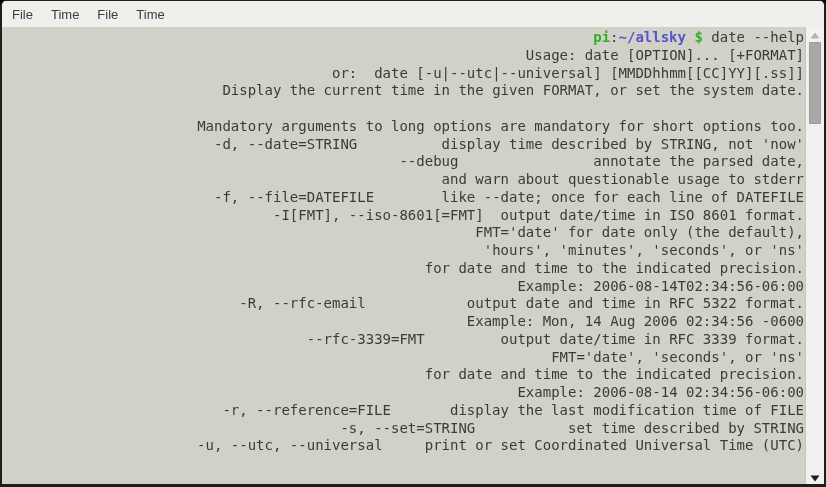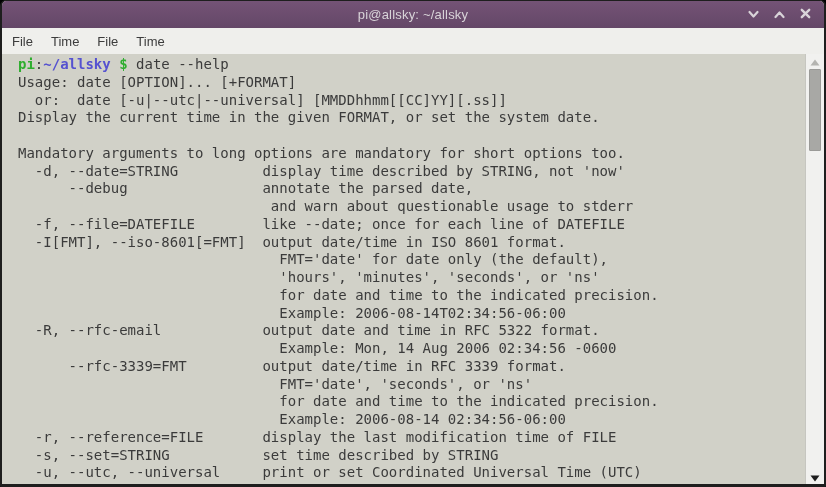--- a/index.html
+++ b/index.html
@@ -57,21 +57,22 @@
   .menu-item{
     font-size:13px;color:#3c3c3c;
     padding:4px 9px;cursor:default;
   }
 
   
   .terminal{
     flex:1 1 auto;position:relative;
     background:var(--terminal_bg);
     overflow:hidden;
-    padding:2px 20px 0 16px;
+    padding:2px 20px 0 4px;
+    text-align:right;
   }
   .terminal pre{
     font-family:"DejaVu Sans Mono","Liberation Mono",monospace;
     font-size:14px;line-height:17.75px;
     color:var(--terminal_text);
     white-space:pre;
   }
   .green{color:var(--prompt_green);font-weight:bold;}
   .blue{color:var(--prompt_blue);font-weight:bold;}
 
@@ -88,46 +89,20 @@
     position:absolute;top:1px;left:3px;right:3px;height:82px;
     background:var(--scroll_thumb);
     border:1px solid #9a9a97;border-radius:1px;
   }
 </style>
 </head>
 <body>
 
 <div class="window">
 
-  <div class="titlebar">
-    <div class="title">pi@allsky: ~/allsky</div>
-    <div class="controls">
-      <button class="ctrl">
-        <span>
-          <svg width="11" height="9" viewBox="0 0 11 9">
-              <polyline points="1.5,2 5.5,6.5 9.5,2" fill="none" stroke="#d8d3d8" stroke-width="2.2" stroke-linecap="round" stroke-linejoin="round"></polyline>
-            </svg>
-        </span>
-      </button>
-      <button class="ctrl">
-        <span>
-          <svg width="11" height="9" viewBox="0 0 11 9">
-              <polyline points="1.5,7 5.5,2.5 9.5,7" fill="none" stroke="#d8d3d8" stroke-width="2.2" stroke-linecap="round" stroke-linejoin="round"></polyline>
-            </svg>
-        </span>
-      </button>
-      <button class="ctrl">
-        <span>
-          <svg width="11" height="11" viewBox="0 0 11 11">
-              <path d="M1.8 1.8 L9.2 9.2 M9.2 1.8 L1.8 9.2" stroke="#d8d3d8" stroke-width="2.4" stroke-linecap="round"></path>
-            </svg>
-        </span>
-      </button>
-    </div>
-  </div>
 
   <div class="menubar">
     <span class="menu-item">File</span>
     <span class="menu-item">Time</span>
     <span class="menu-item">File</span>
     <span class="menu-item">Time</span>
   </div>
 
   <div class="terminal">
     <pre class="prompt-line"><span class="green">pi</span><span>:</span><span class="blue">~/allsky</span><span class="green"> $ </span><span>date --help</span></pre>

